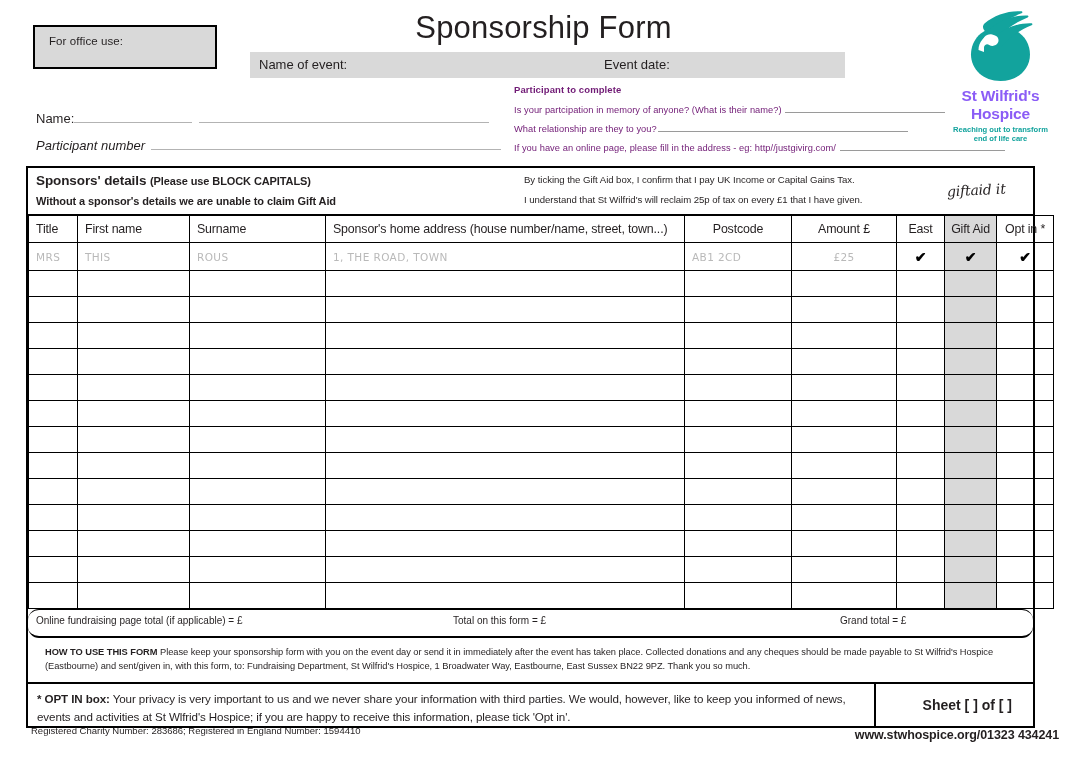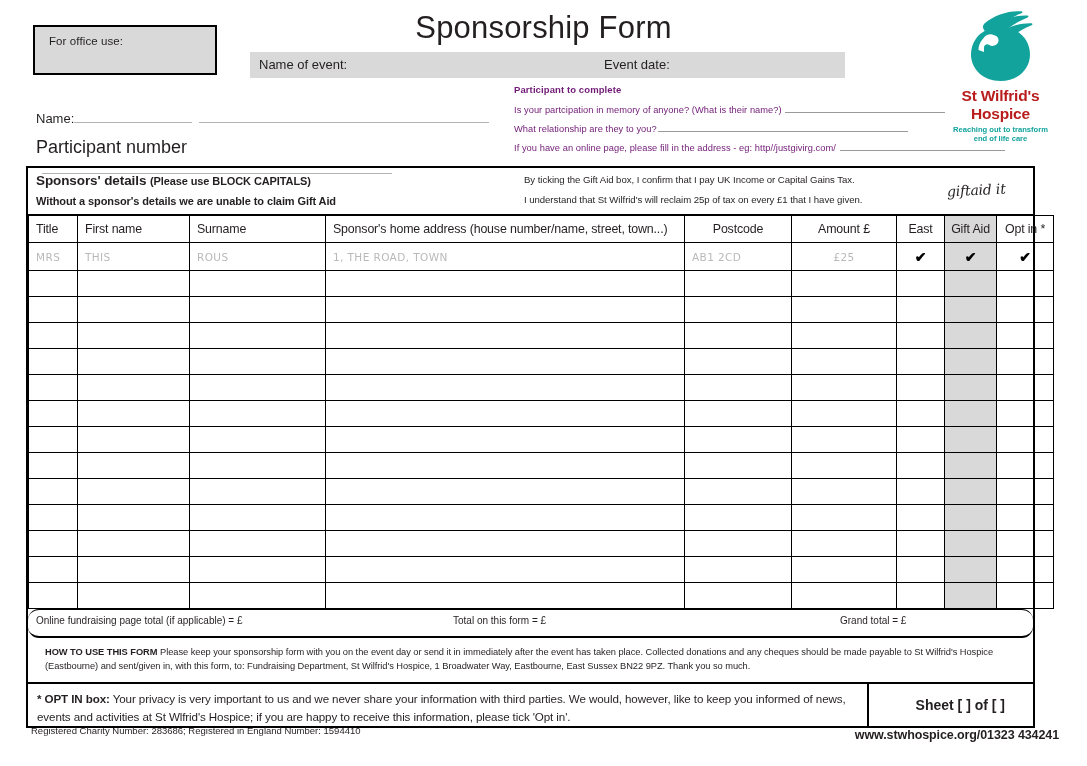--- a/index.html
+++ b/index.html
@@ -15,21 +15,21 @@
     position: relative;
     overflow: hidden;
   }
 
   
   .office-box {
     position: absolute;
     left: 33px;
     top: 25px;
     width: 184px;
-    height: 50px;
+    height: 44px;
     background: #d9d9d9;
     border: 2px solid #000000;
     box-sizing: border-box;
   }
   .office-box-label {
     font-size: 11.5px;
     padding: 8px 0 0 14px;
     letter-spacing: .1px;
   }
 
@@ -72,21 +72,22 @@
     left: 36px;
     top: 110px;
     width: 470px;
     font-size: 13px;
   }
   .pnum-row {
     position: absolute;
     left: 36px;
     top: 137px;
     width: 470px;
-    font-size: 18px;
+    font-size: 13px;
+    font-style: italic;
   }
   .fill-line {
     display: inline-block;
     border-bottom: 1px solid #b3b3b3;
     height: 12px;
     vertical-align: baseline;
   }
   .fill-line.l1 { width: 118px; }
   .fill-line.l2 { width: 290px; margin-left: 7px; }
   .fill-line.l3 { width: 350px; margin-left: 6px; }
@@ -128,21 +129,21 @@
     top: 8px;
     width: 125px;
     text-align: center;
   }
   .logo-mark { width: 125px; height: 74px; }
   .logo-name {
     font-size: 15.5px;
     font-weight: bold;
     letter-spacing: -.2px;
     margin-top: 1px;
-    color: #b91c1c;
+    color: #8b5cf6;
   }
   .logo-tag {
     font-size: 7.6px;
     font-weight: bold;
     color: #12a39d;
     line-height: 1.25;
     margin-top: 2px;
   }
 
   
@@ -293,21 +294,21 @@
     left: 9px;
     top: 6px;
     width: 830px;
     font-size: 11.6px;
     line-height: 1.6;
     letter-spacing: -.1px;
   }
   .optin-text b { font-weight: bold; }
   .sheet-box {
     position: absolute;
-    right: 16px;
+    right: 9px;
     top: 0;
     width: 150px;
     height: 42px;
     border-left: 2px solid #000000;
     box-sizing: border-box;
     display: flex;
     align-items: center;
     justify-content: flex-end;
     padding-right: 12px;
     font-size: 14px;

